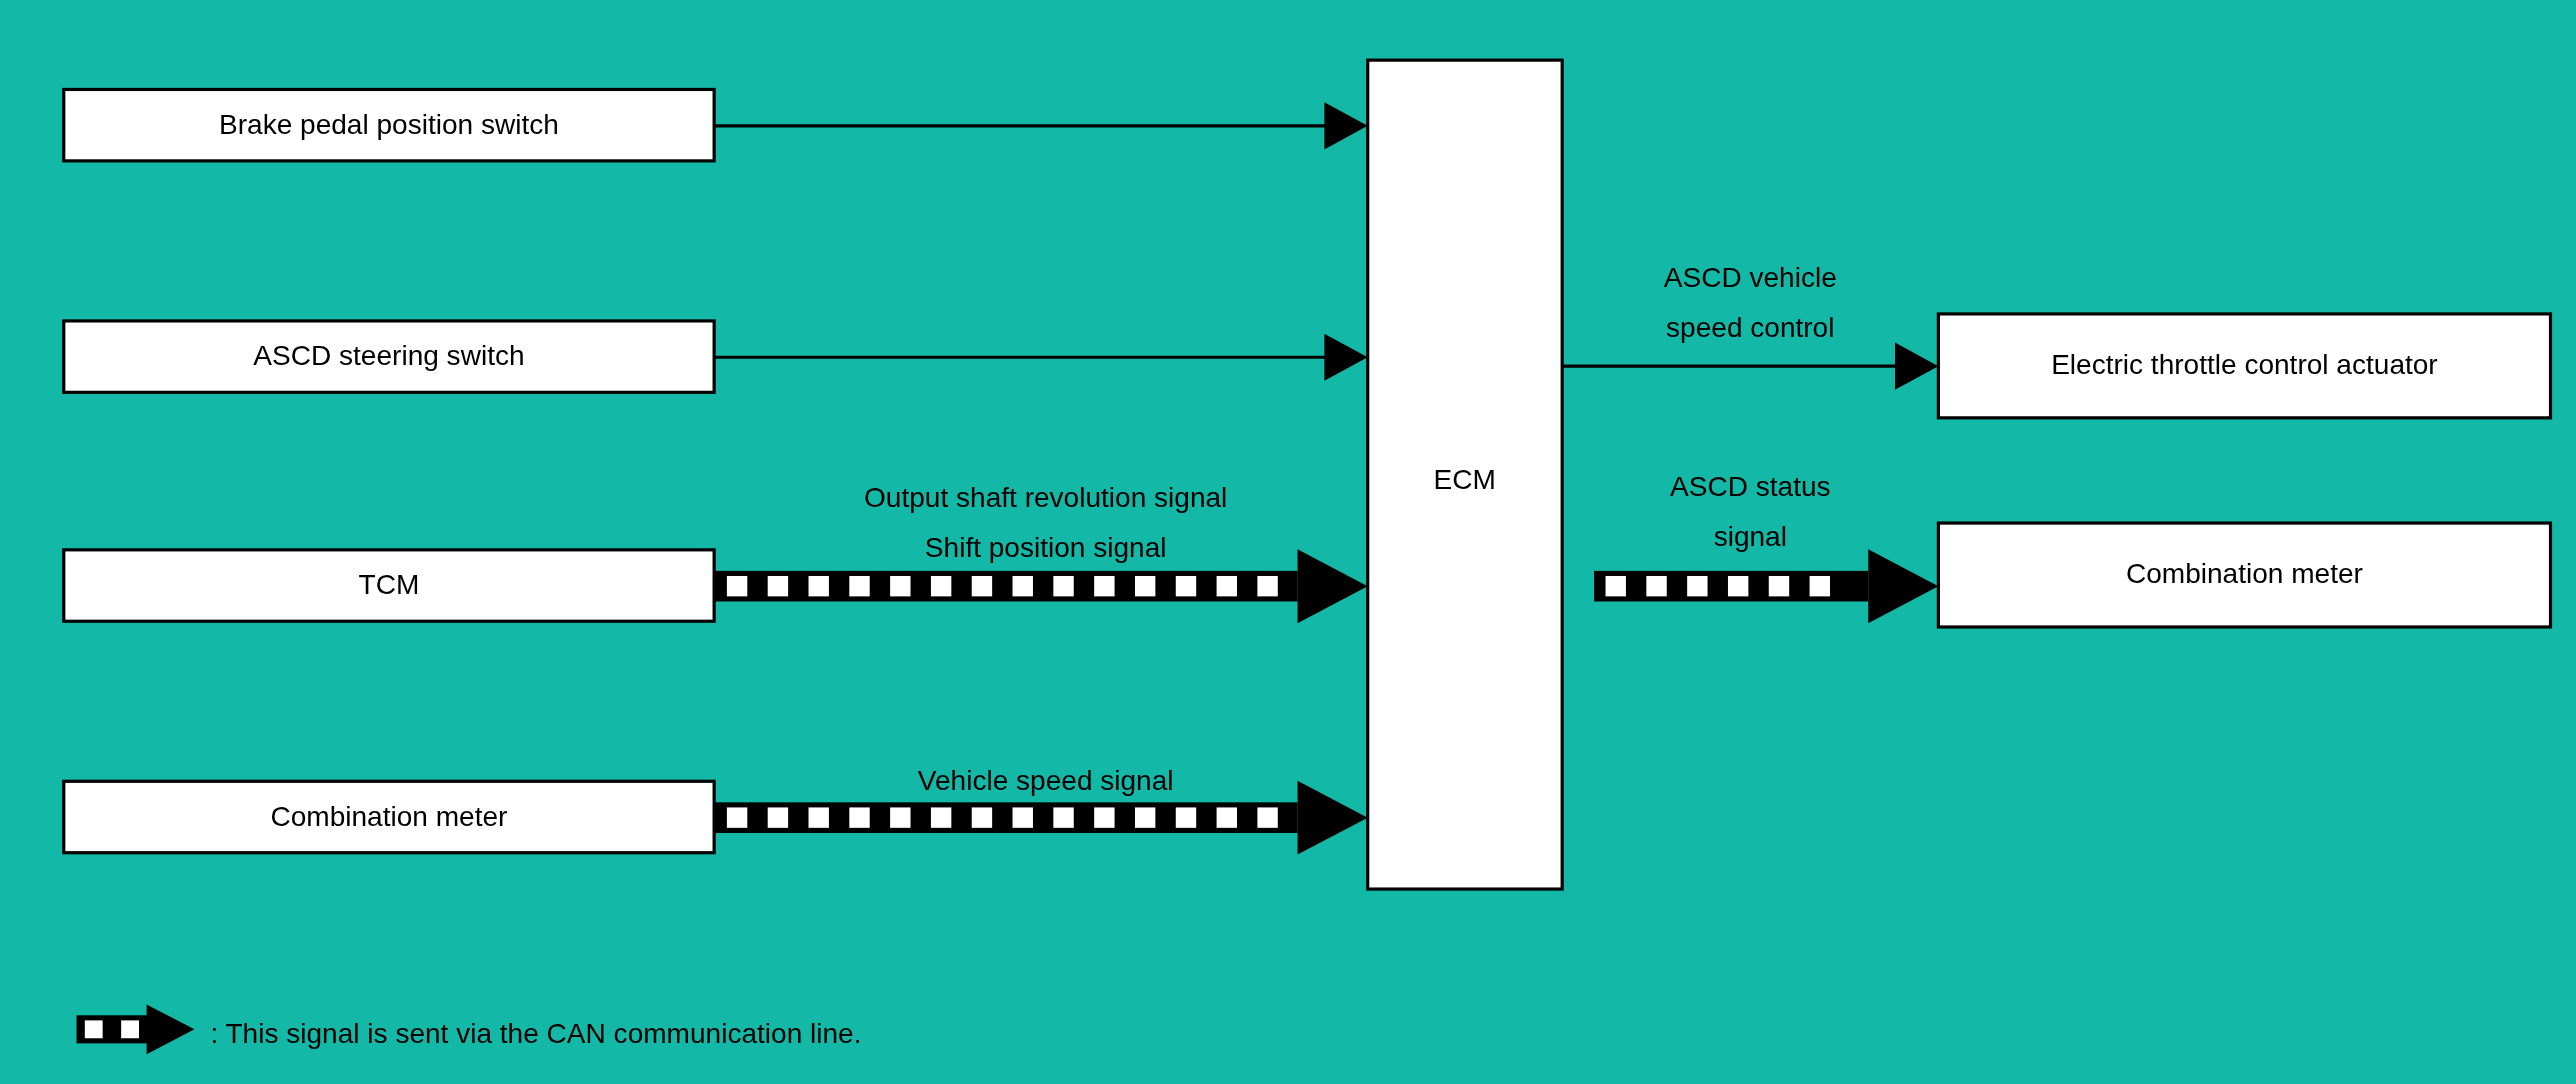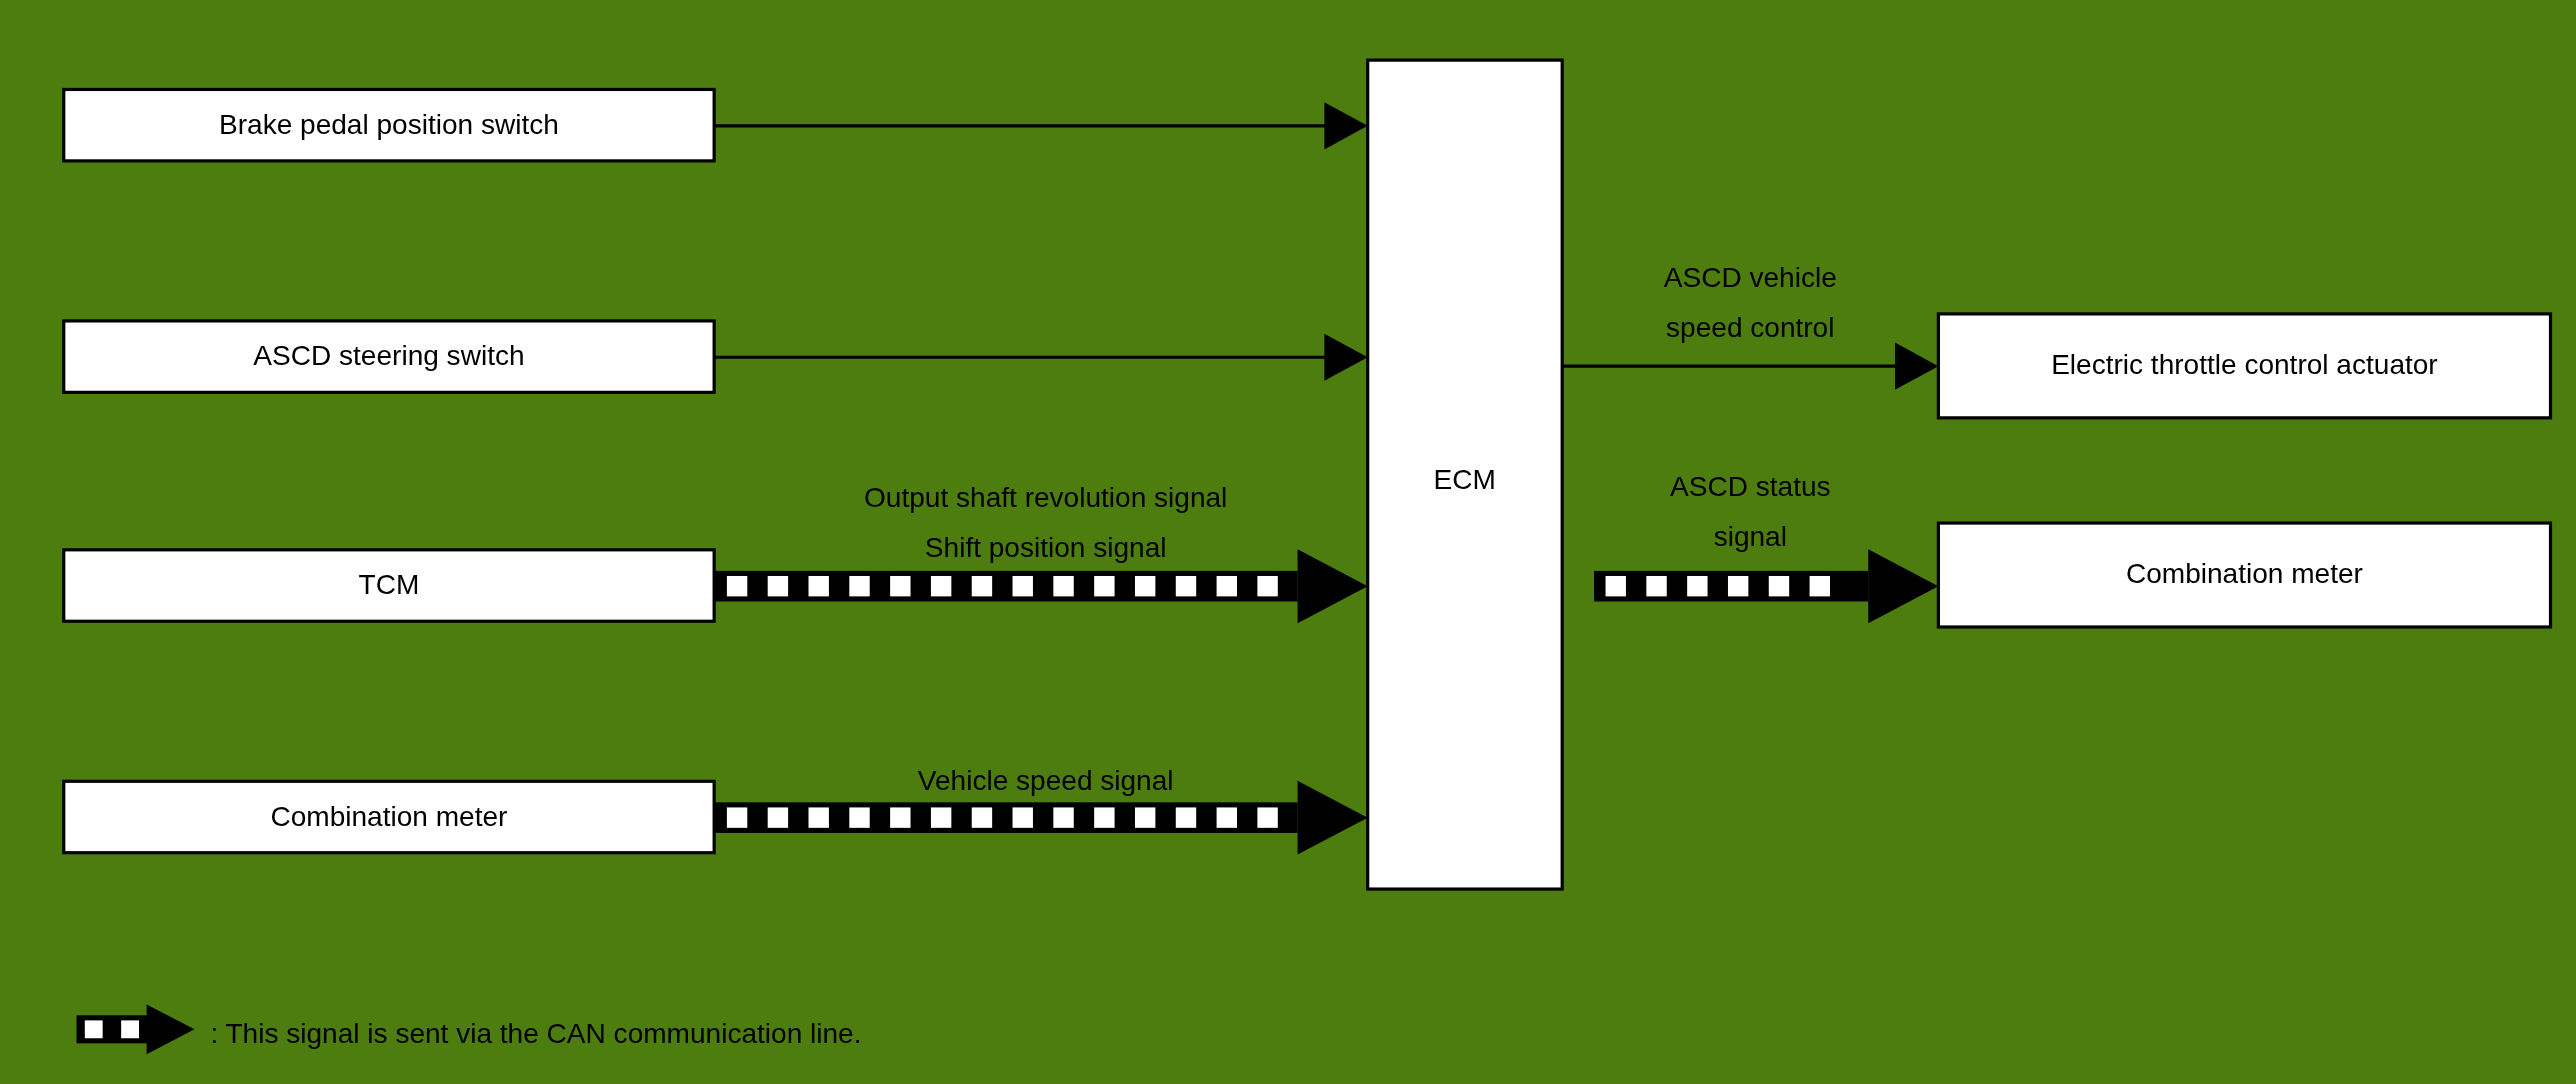--- a/index.html
+++ b/index.html
@@ -10,21 +10,21 @@
   body {
     width: 2576px;
     height: 1085px;
     font-family: "Liberation Sans", sans-serif;
     overflow: hidden;
   }
   #diagram-root {
     position: relative;
     width: 2576px;
     height: 1085px;
-    background: #4d7c0f;
+    background: #14b8a6;
     text-align: right;
   }
   svg#diagram-svg {
     position: absolute;
     top: 0;
     left: 0;
     width: 2576px;
     height: 1085px;
   }
   .node-box {

